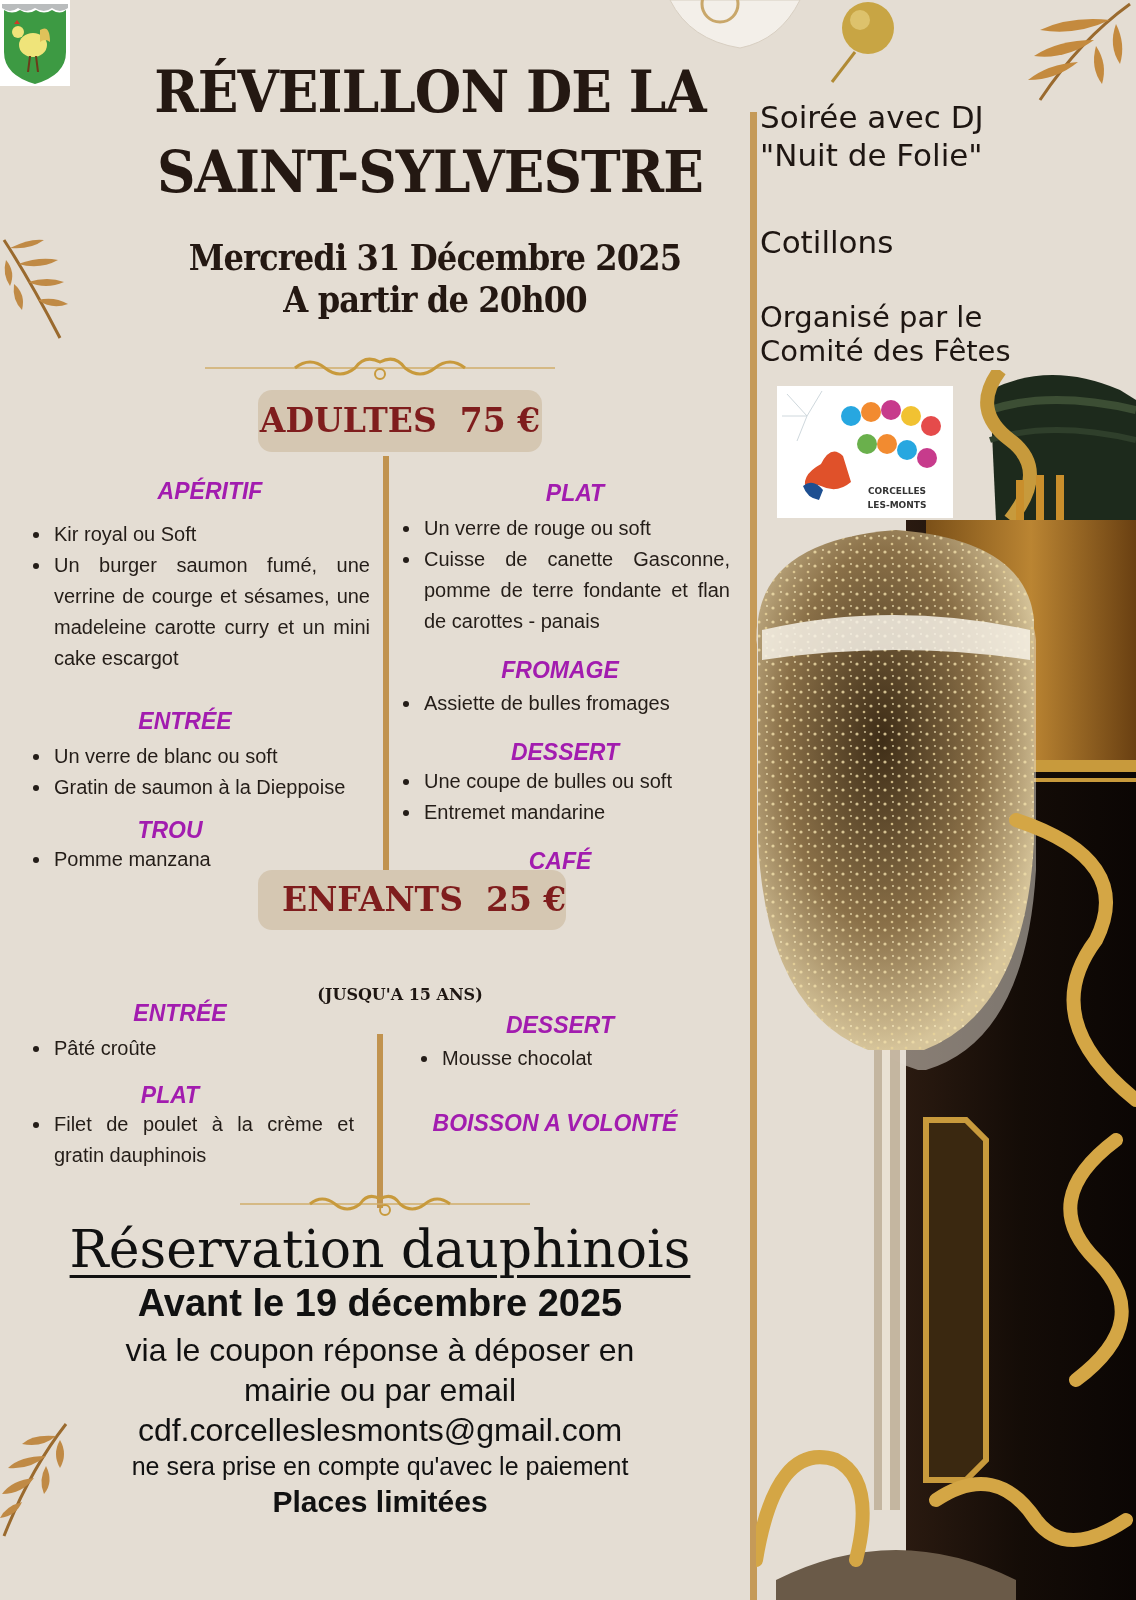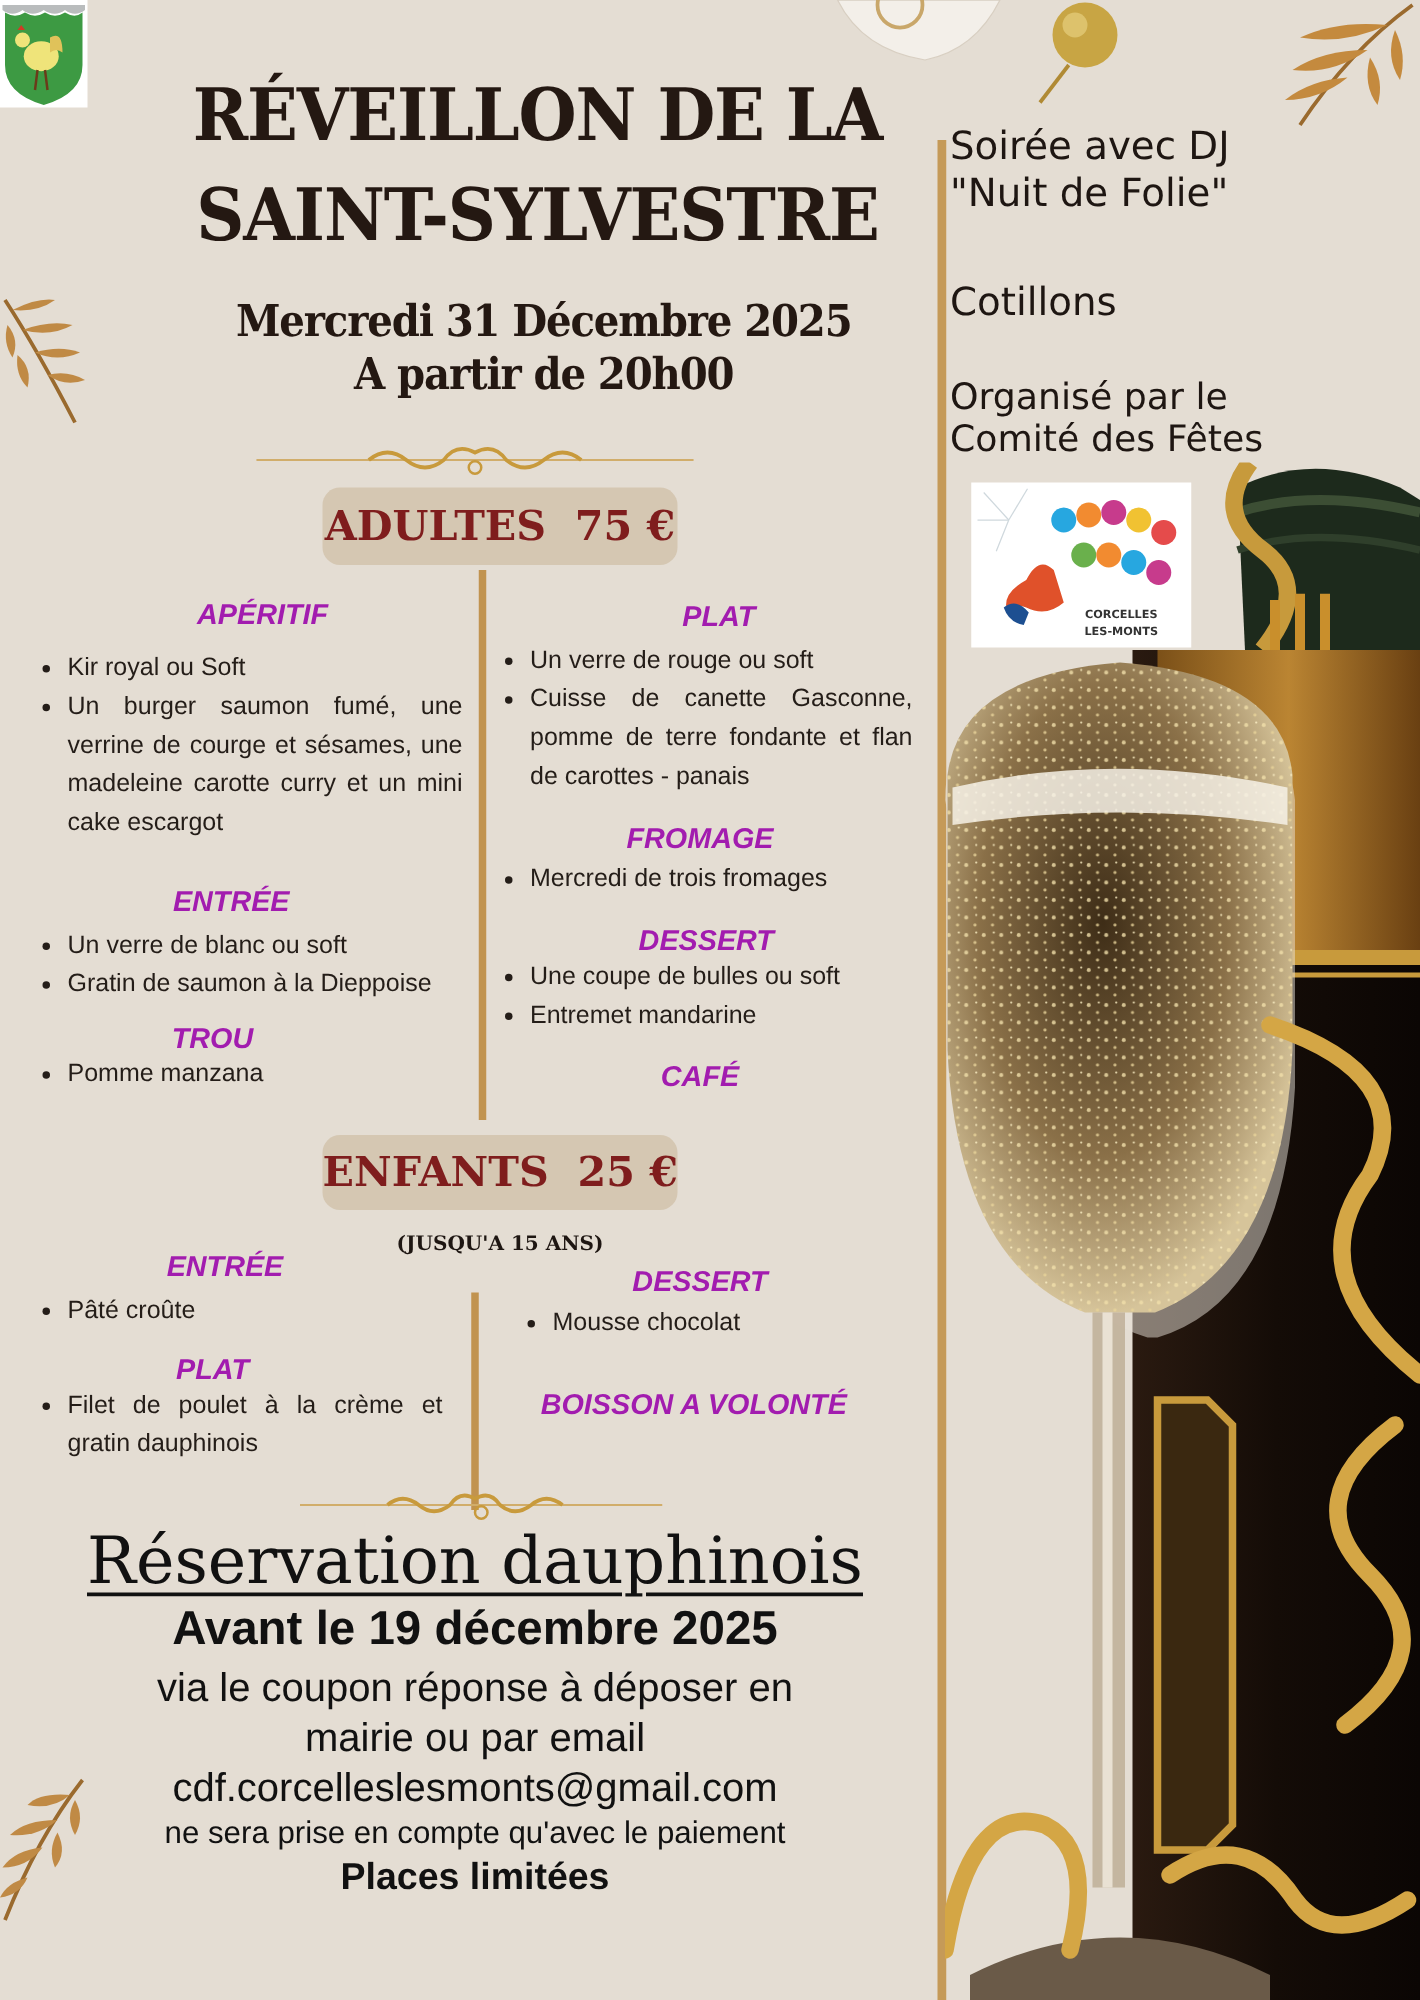--- a/index.html
+++ b/index.html
@@ -132,31 +132,31 @@
 </div>
 
 <div class="abs" style="left:400px;top:480px;width:330px;">
   <div class="sec-head" style="width:350px;">PLAT</div>
   <ul class="items just" style="margin-top:6px;">
     <li>Un verre de rouge ou soft</li>
     <li>Cuisse de canette Gasconne, pomme de terre fondante et flan de carottes - panais</li>
   </ul>
   <div class="sec-head" style="width:320px;margin-top:20px;">FROMAGE</div>
   <ul class="items" style="margin-top:4px;">
-    <li>Mercredi de trois fromages</li>
+    <li>Assiette de bulles fromages</li>
   </ul>
   <div class="sec-head" style="width:330px;margin-top:20px;">DESSERT</div>
   <ul class="items" style="margin-top:0;">
     <li>Une coupe de bulles ou soft</li>
     <li>Entremet mandarine</li>
   </ul>
   <div class="sec-head" style="width:320px;margin-top:20px;">CAFÉ</div>
 </div>
 
-<div class="abs price-badge" style="left:258px;top:908px;width:284px;height:60px;line-height:60px;">
+<div class="abs price-badge" style="left:258px;top:870px;width:284px;height:60px;line-height:60px;padding-left:24px;">
   <span style="white-space:pre;">ENFANTS  25 €</span>
 </div>
 <div class="abs" style="left:258px;top:985px;width:284px;text-align:center;font-family:'DejaVu Serif',serif;font-weight:bold;font-size:16px;">(JUSQU'A 15 ANS)</div>
 <div class="abs vline" style="left:377px;top:1034px;height:174px;"></div>
 
 <div class="abs" style="left:30px;top:1000px;width:330px;">
   <div class="sec-head" style="width:300px;">ENTRÉE</div>
   <ul class="items" style="margin-top:6px;">
     <li>Pâté croûte</li>
   </ul>

